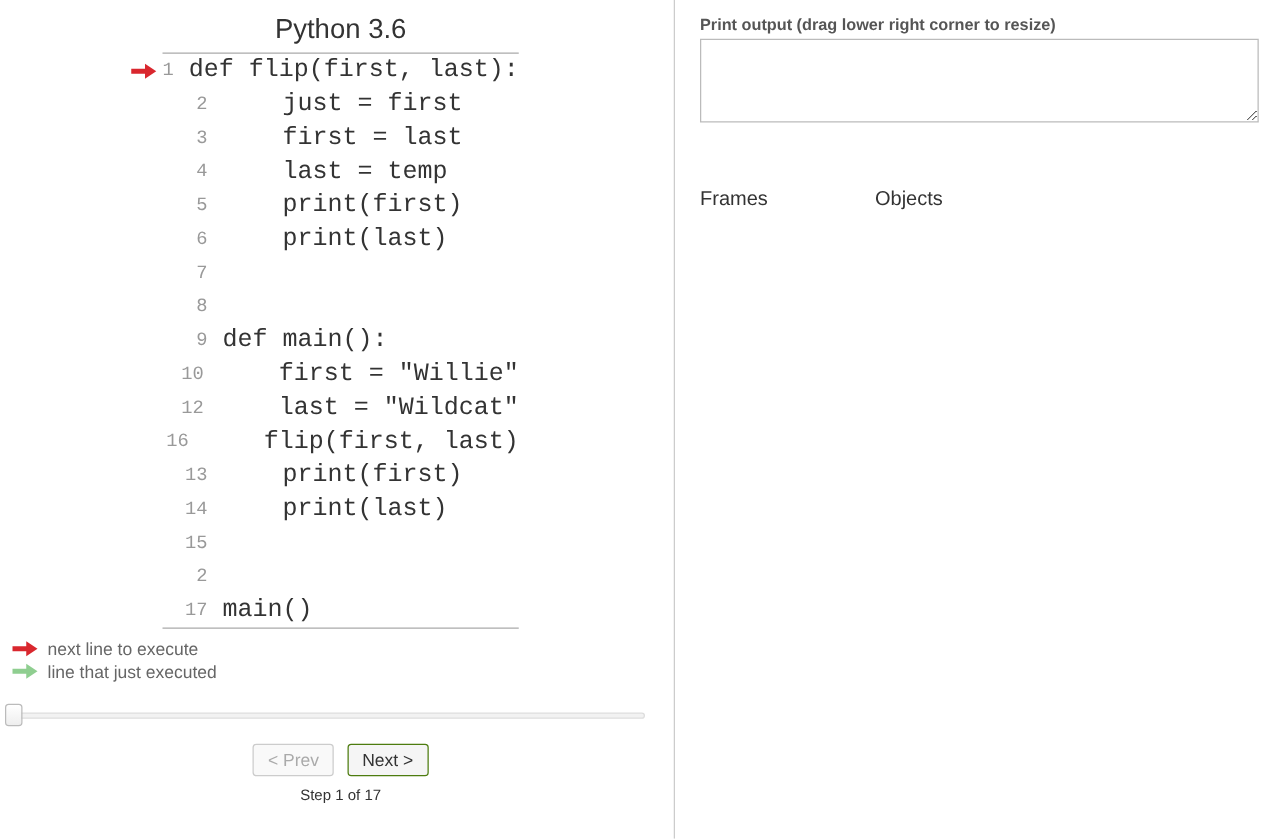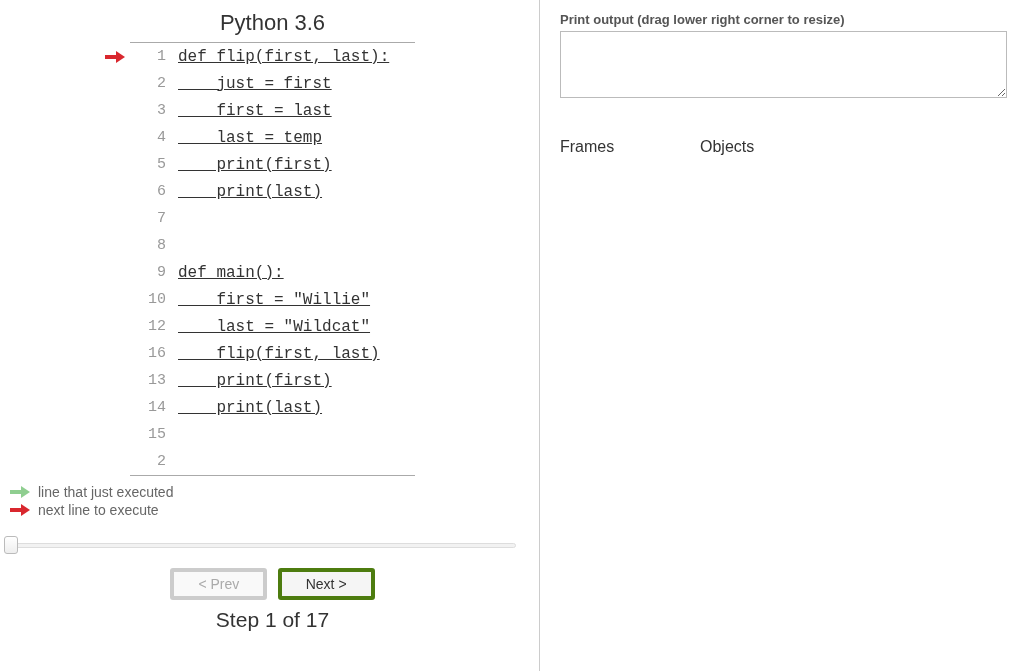--- a/index.html
+++ b/index.html
@@ -55,24 +55,23 @@
     .line-number {
       width: 48px;
       text-align: right;
       padding-right: 12px;
       color: #999;
       font-family: 'Courier New', Courier, monospace;
       font-size: 15px;
     }
     .code-text {
       font-family: 'Courier New', Courier, monospace;
-      font-size: 16px;
+      font-size: 20px;
       color: #333;
       white-space: pre;
-      text-decoration: underline;
     }
     .arrow-red {
       display: inline-block;
       position: relative;
       width: 20px;
       height: 8px;
     }
     .arrow-red::before {
       content: '';
       position: absolute;
@@ -163,40 +162,40 @@
       border-radius: 3px;
     }
     .controls {
       text-align: center;
       margin-top: 14px;
       margin-left: 130px;
       width: 285px;
     }
     .controls button {
       font-size: 14px;
-      padding: 4px 24px;
+      padding: 4px 11px;
       margin: 0 3px;
-      border: 4px solid #4d7c0f;
+      border: 1px solid #4d7c0f;
       border-radius: 3px;
       background: #f5f5f5;
       color: #333;
       cursor: pointer;
     }
     .controls button:disabled {
       color: #aaa;
       border-color: #ccc;
       background: #f9f9f9;
       cursor: default;
     }
     .step-label {
       text-align: center;
       margin-top: 8px;
       margin-left: 130px;
       width: 285px;
-      font-size: 21px;
+      font-size: 12px;
       color: #333;
     }
     .output-label {
       font-size: 13px;
       color: #555;
       margin-bottom: 4px;
       font-weight: bold;
     }
     .output-box {
       width: 447px;
@@ -208,21 +207,21 @@
       font-family: 'Courier New', Courier, monospace;
       font-size: 14px;
       padding: 4px;
     }
     .output-wrap {
       width: 447px;
       position: relative;
     }
     .frames-objects {
       display: flex;
-      margin-top: 36px;
+      margin-top: 48px;
       font-size: 16px;
       color: #333;
     }
     .frames-label { width: 140px; }
     .objects-label { }
   </style>
 </head>
 <body>
 
 <div class="container">
@@ -304,35 +303,40 @@
         <div class="code-line">
           <span class="arrow-cell"></span>
           <span class="line-number">15</span>
           <span class="code-text"></span>
         </div>
         <div class="code-line">
           <span class="arrow-cell"></span>
           <span class="line-number">2</span>
           <span class="code-text"></span>
         </div>
+        <div class="code-line">
+          <span class="arrow-cell"></span>
+          <span class="line-number">17</span>
+          <span class="code-text">main()</span>
+        </div>
       </div>
 
     <div class="legend">
+      <div class="legend-row">
+        <span class="arrow-cell-legend">
+            <span class="arrow-red"></span>
+          </span>
+        <span>next line to execute</span>
+      </div>
       <div class="legend-row">
         <span class="arrow-cell-legend">
             <span class="arrow-green"></span>
           </span>
         <span>line that just executed</span>
       </div>
-      <div class="legend-row">
-        <span class="arrow-cell-legend">
-            <span class="arrow-red"></span>
-          </span>
-        <span>next line to execute</span>
-      </div>
     </div>
 
     <div class="slider-container">
       <div class="slider-track"></div>
       <div class="slider-thumb"></div>
     </div>
 
     <div class="controls">
       <button disabled="">&lt; Prev</button>
       <button>Next &gt;</button>

